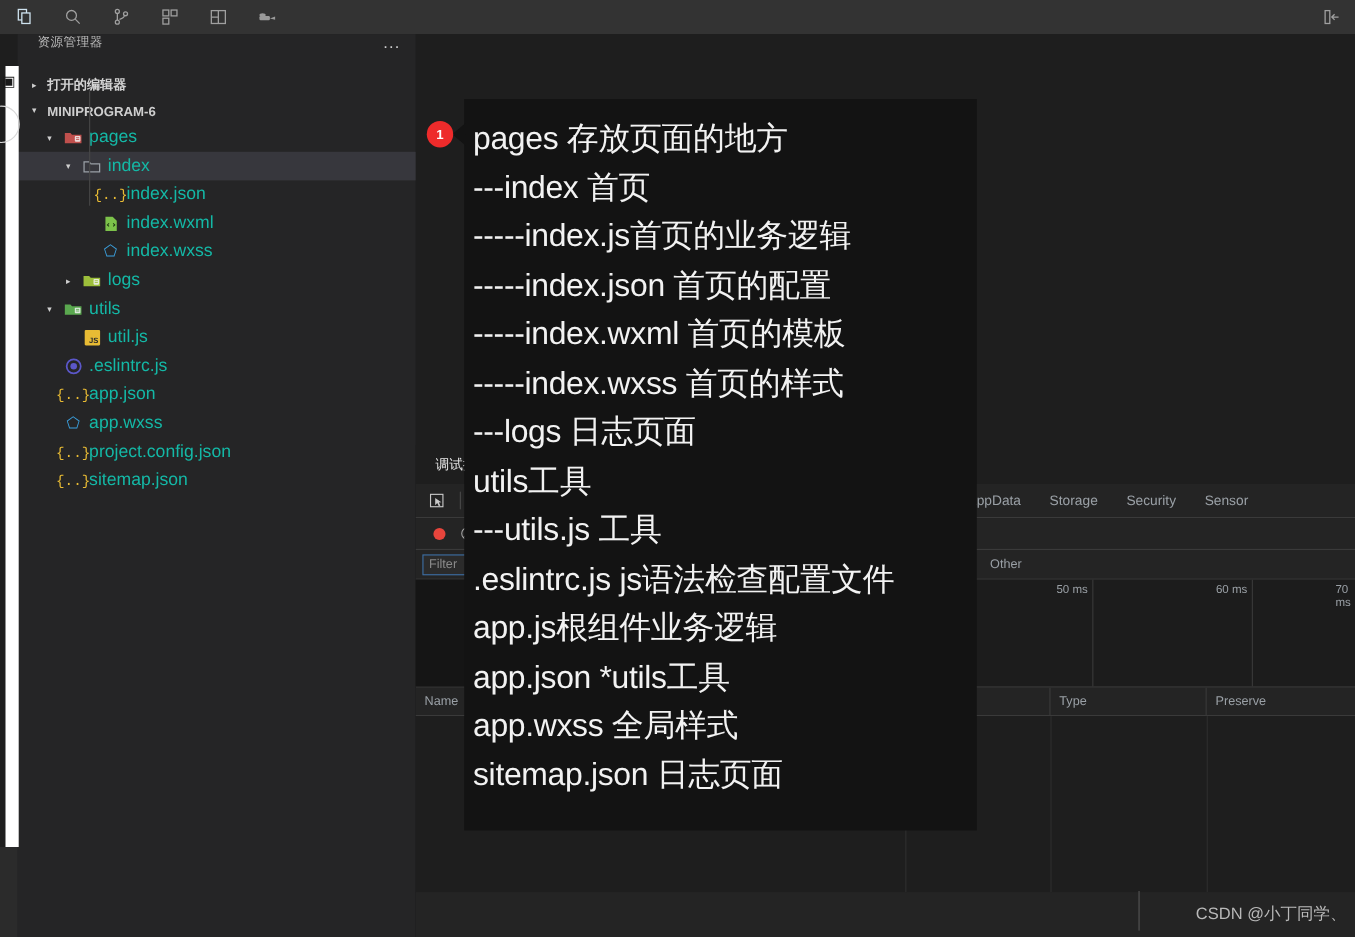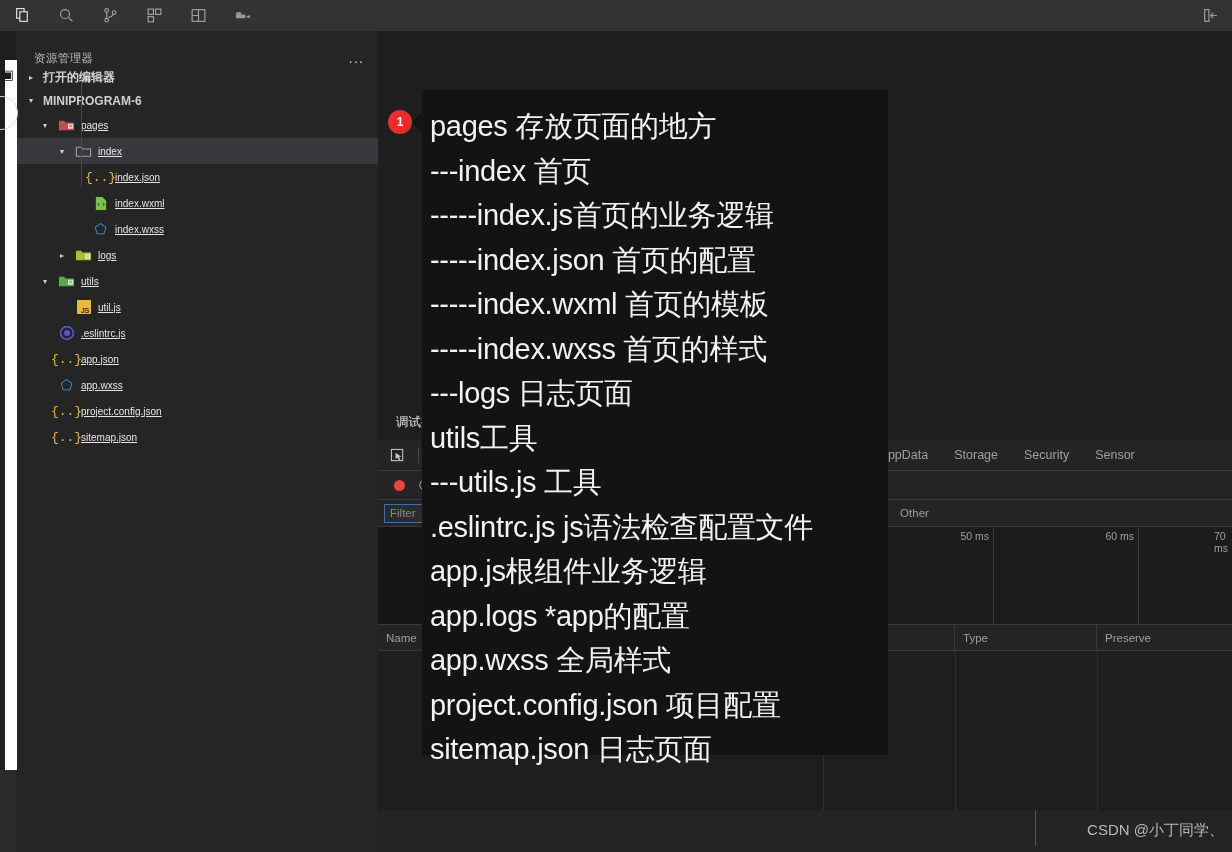--- a/index.html
+++ b/index.html
@@ -23,37 +23,37 @@
   }
   .topbar .ico.active { color: #dcdcdc; }
   .topbar .spacer { flex: 1; }
 
   
   .sidebar {
     position: absolute; left: 16px; top: 31px; width: 362px; height: 821px;
     background: #252526;
   }
   .sb-header {
-    height: 35px; display: flex; align-items: flex-end; justify-content: space-between;
+    height: 35px; display: flex; align-items: flex-start; justify-content: space-between;
     padding: 0 14px 0 18px; color: #bbbbbb; font-size: 11.5px; letter-spacing: .4px;
   }
   .sb-header .dots { color: #cfcfcf; font-size: 15px; letter-spacing: 1px; }
   .sb-sect {
     height: 23px; display: flex; align-items: center; gap: 5px;
     padding-left: 8px; color: #cfcfcf; font-size: 12px; font-weight: bold;
   }
   .sb-sect.open-editors { color: #d4d4d4; }
   .tw { width: 14px; display: inline-block; text-align: center; font-size: 8px; color: #cfcfcf; }
   .tree { font-size: 13px; color: #cfcfcf; }
   .row {
     height: 26px; display: flex; align-items: center; gap: 6px;
     padding-right: 8px; white-space: nowrap; position: relative;
   }
   .row.selected { background: #37373d; }
-  .row .label { font-size: 10px; color: #e5e5e5; text-decoration: underline; }
+  .row .label { font-size: 16px; color: #14b8a6; }
   .ficon { width: 17px; height: 17px; display: inline-flex; align-items: center; justify-content: center; flex: 0 0 17px; }
   .guide { position: absolute; top: 0; bottom: 0; width: 1px; background: #484848; }
 
   
   .g-js { width: 14px; height: 14px; background: #e8bb34; color: #2b2b2b; font-size: 7px;
           font-weight: bold; display: flex; align-items: flex-end; justify-content: flex-end;
           padding: 0 1px; font-family: "Liberation Sans", sans-serif; border-radius: 1px; }
   .g-json { color: #e8bb34; font-size: 13px; font-family: "Liberation Mono", monospace; }
   .g-wxss { color: #3b9edb; font-size: 14px; font-weight: bold; font-family: "DejaVu Sans", sans-serif; }
 
@@ -505,22 +505,21 @@
       <div class="line">---index 首页</div>
       <div class="line">-----index.js首页的业务逻辑</div>
       <div class="line">-----index.json 首页的配置</div>
       <div class="line">-----index.wxml 首页的模板</div>
       <div class="line">-----index.wxss 首页的样式</div>
       <div class="line">---logs 日志页面</div>
       <div class="line">utils工具</div>
       <div class="line">---utils.js 工具</div>
       <div class="line">.eslintrc.js js语法检查配置文件</div>
       <div class="line">app.js根组件业务逻辑</div>
-      <div class="line">app.logs *app的配置</div>
+      <div class="line">app.json *utils工具</div>
       <div class="line">app.wxss 全局样式</div>
-      <div class="line">project.config.json 项目配置</div>
       <div class="line">sitemap.json 日志页面</div>
     </div>
 
   <div class="wm-rule"></div>
   <div class="watermark">CSDN @小丁同学、</div>
 
 </div>
 
 </body></html>

